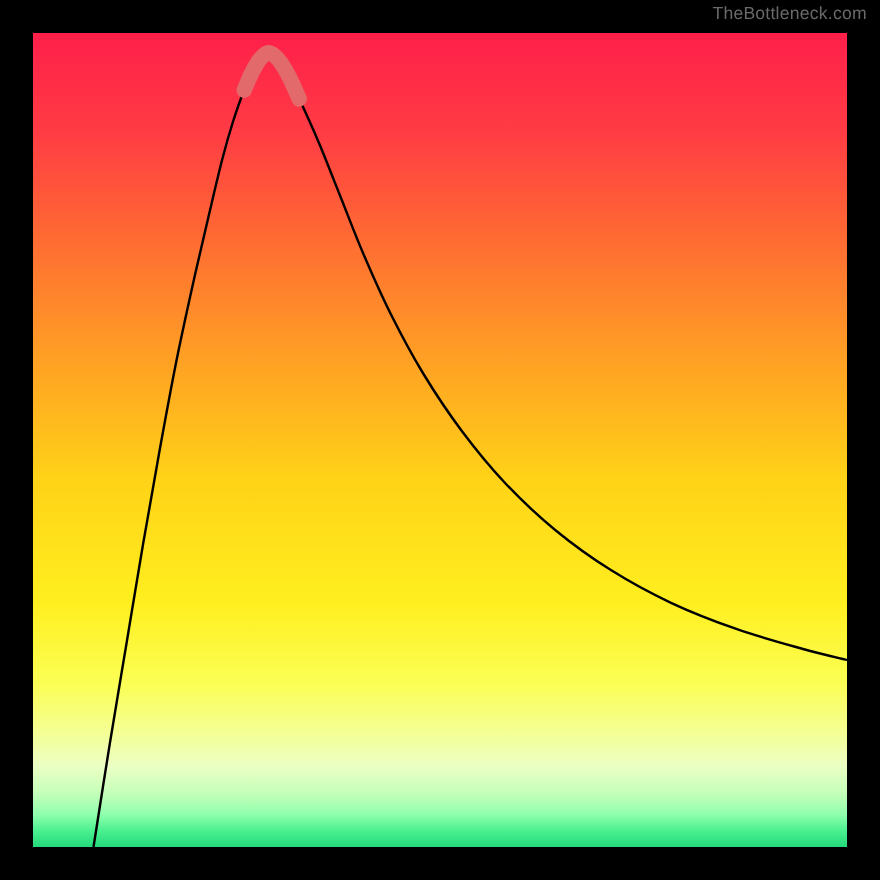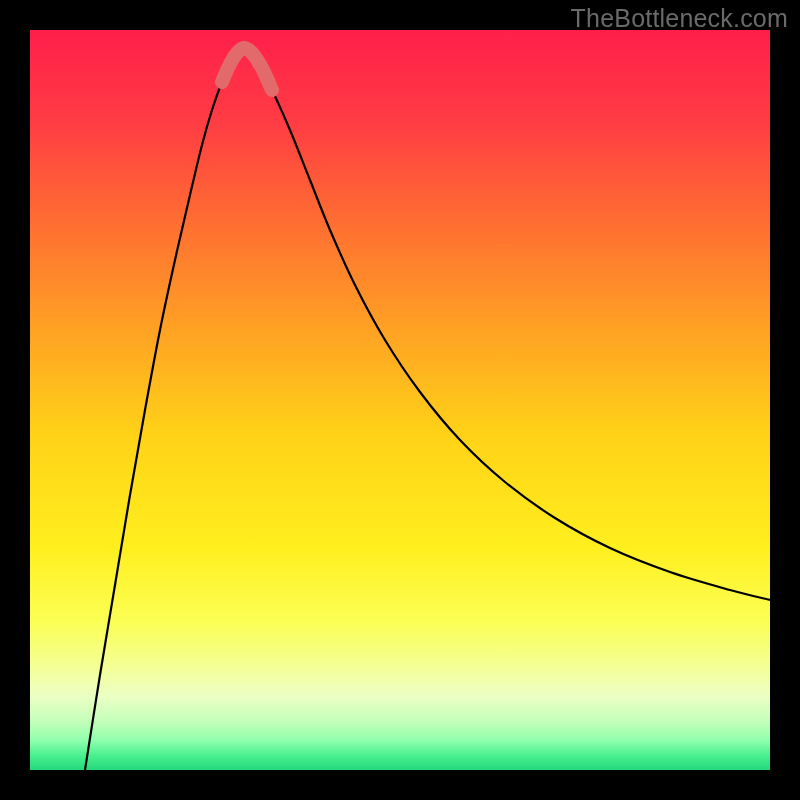--- a/index.html
+++ b/index.html
@@ -21,21 +21,21 @@
   }
   .gradient {
     position: absolute;
     left: 0; top: 0; right: 0; bottom: 0;
   }
   .watermark {
     position: absolute;
     top: 4px;
     right: 12px;
     color: #6a6a6a;
-    font-size: 25px;
+    font-size: 16px;
     letter-spacing: 0.2px;
     font-weight: 500;
   }
   svg.curve {
     position: absolute;
     left: 0; top: 0;
   }
 </style>
 </head>
 <body>

